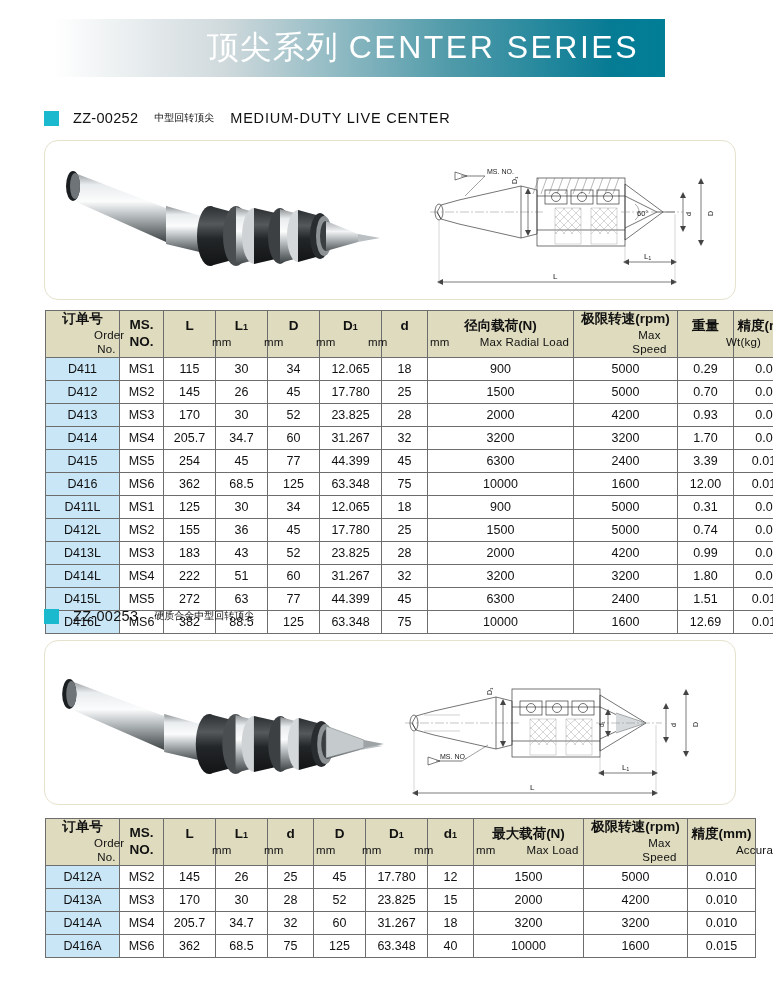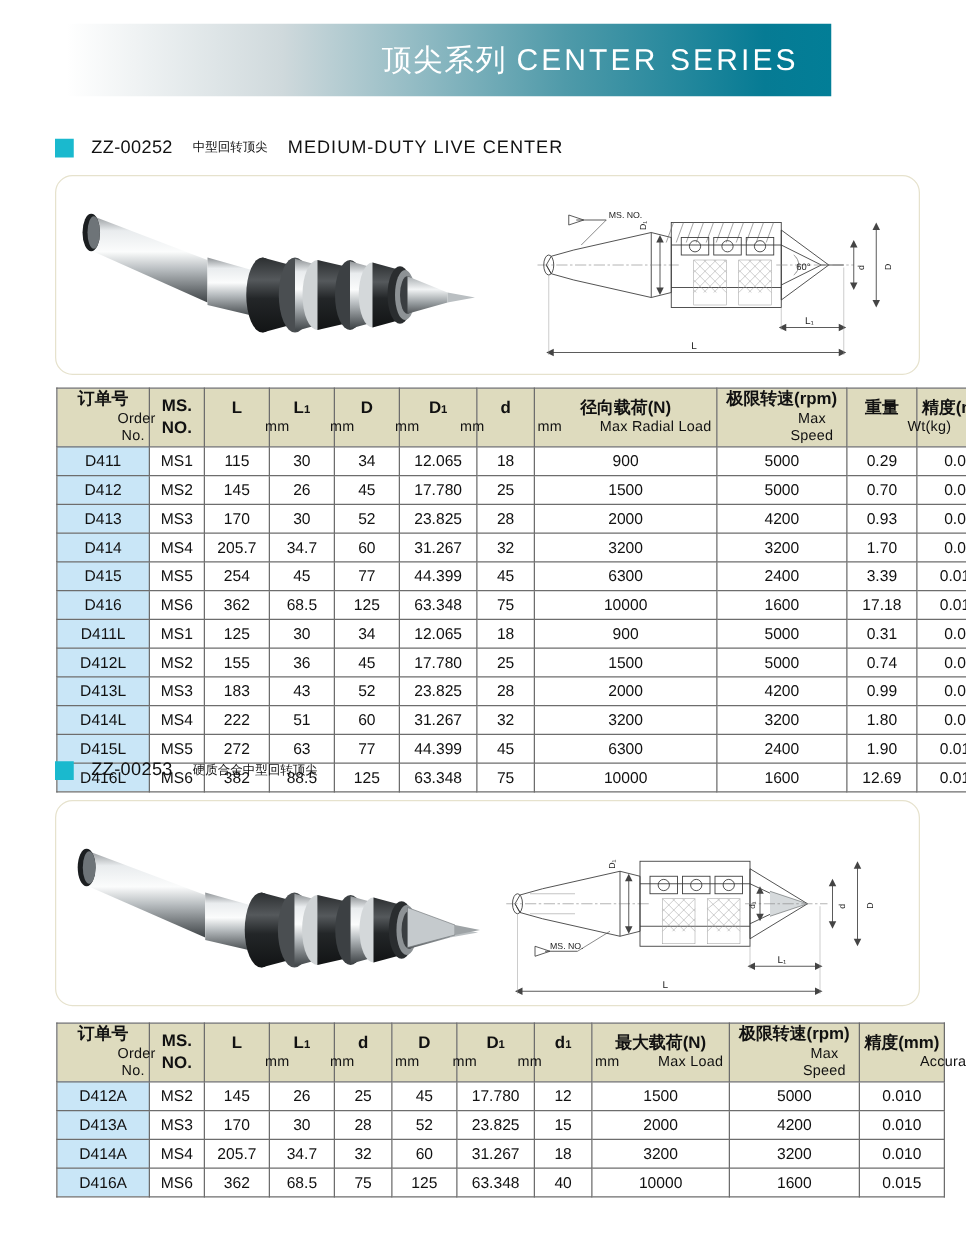--- a/index.html
+++ b/index.html
@@ -17,21 +17,21 @@
   
   .banner {
     position: absolute;
     left: 0; top: 19px;
     width: 665px; height: 58px;
     background: linear-gradient(to right, #ffffff 0%, #ffffff 8%, #cfd9dc 34%, #4f9aa9 68%, #067b94 92%, #027e97 100%);
     display: flex; align-items: center; justify-content: flex-end;
   }
   .banner-title {
     color: #ffffff;
-    font-size: 24px;
+    font-size: 32px;
     letter-spacing: 1px;
     padding-right: 26px;
     white-space: nowrap;
   }
   .banner-title .en { letter-spacing: 2.5px; }
 
   
   .section-head {
     position: absolute;
     left: 44px;
@@ -382,21 +382,21 @@
       <tr>
         <td class="ord">D416</td>
         <td>MS6</td>
         <td>362</td>
         <td>68.5</td>
         <td>125</td>
         <td>63.348</td>
         <td>75</td>
         <td>10000</td>
         <td>1600</td>
-        <td>17.18</td>
+        <td>12.00</td>
         <td>0.015</td>
       </tr>
       <tr>
         <td class="ord">D411L</td>
         <td>MS1</td>
         <td>125</td>
         <td>30</td>
         <td>34</td>
         <td>12.065</td>
         <td>18</td>
@@ -447,21 +447,21 @@
       <tr>
         <td class="ord">D415L</td>
         <td>MS5</td>
         <td>272</td>
         <td>63</td>
         <td>77</td>
         <td>44.399</td>
         <td>45</td>
         <td>6300</td>
         <td>2400</td>
-        <td>1.90</td>
+        <td>1.51</td>
         <td>0.015</td>
       </tr>
       <tr>
         <td class="ord">D416L</td>
         <td>MS6</td>
         <td>382</td>
         <td>88.5</td>
         <td>125</td>
         <td>63.348</td>
         <td>75</td>

